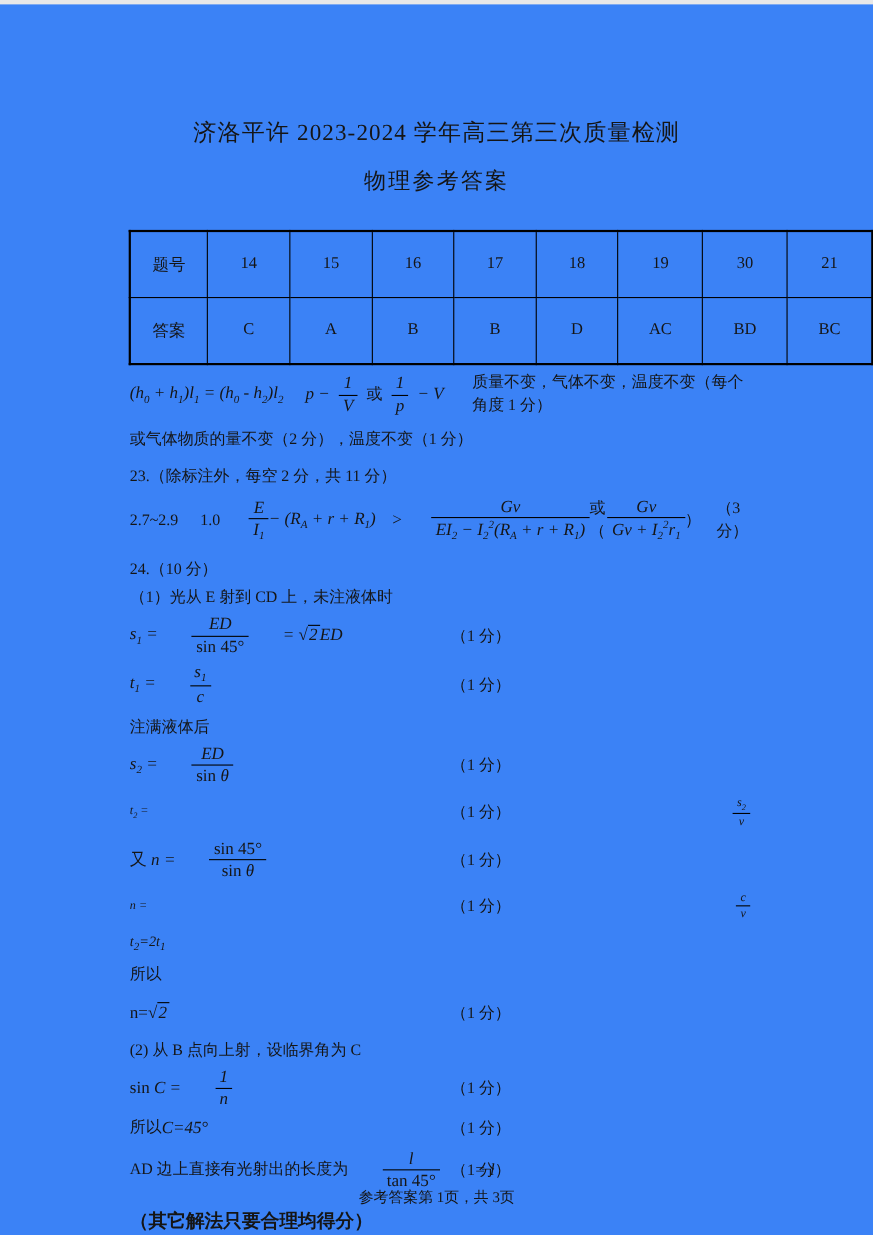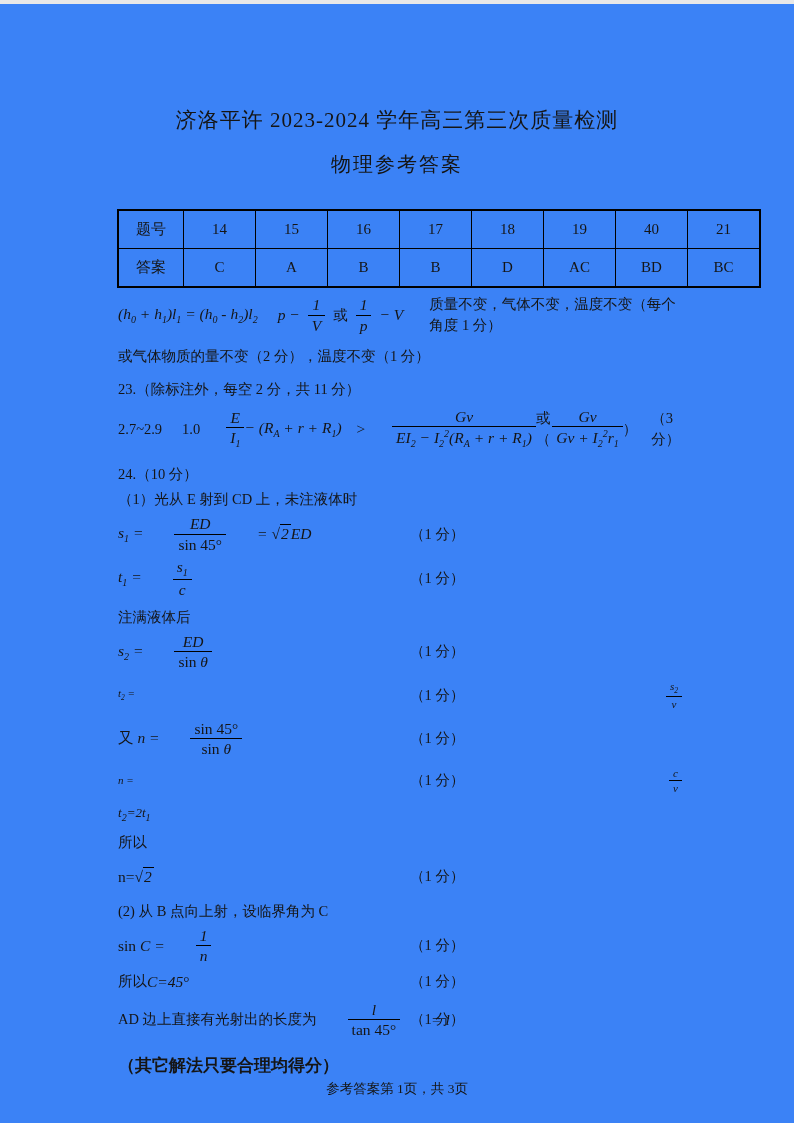--- a/index.html
+++ b/index.html
@@ -2,21 +2,21 @@
 <html><head>
 <meta charset="utf-8">
 <style>
   html,body{margin:0;padding:0;background:#e8e8e8;}
   .page{position:relative;width:794px;height:1123px;background:#3b82f6;margin:4px auto;
         font-family:"Liberation Serif","DejaVu Serif",serif;color:#151515;overflow:hidden;}
   .doc-title{margin:102px 0 0;font-size:21px;font-weight:normal;text-align:center;letter-spacing:1px;}
   .doc-subtitle{margin:17px 0 0;font-size:20px;font-weight:normal;text-align:center;letter-spacing:2px;}
   table.answers{border-collapse:collapse;margin:31px 0 0 117px;table-layout:fixed;}
   table.answers td{border:1.5px solid #000;width:63px;height:29px;text-align:center;
-        font-size:15px;padding:4px;}
+        font-size:15px;padding:15px;}
   table.answers td.lbl{width:56px;}
   table.answers{border:2px solid #000;}
   .content{position:relative;margin-left:118px;width:564px;font-size:14.5px;}
   .text{margin:0;line-height:21px;}
   .mt16{margin-top:16px;} .mt12{margin-top:12px;}
   .mt8{margin-top:8px;} .mt6{margin-top:6px;} .mt4{margin-top:4px;}
   .eqrow{display:flex;align-items:center;position:relative;min-height:24px;}
   .h46{min-height:46px;align-items:center;} .h40{min-height:40px;gap:31px;} .h26{min-height:26px;justify-content:space-between;}
   .math{font-style:italic;font-size:15.5px;white-space:nowrap;}
   .math .rm{font-style:normal;}
@@ -45,21 +45,21 @@
   <table class="answers">
     <tbody>
         <tr>
       <td class="lbl">题号</td>
       <td>14</td>
       <td>15</td>
       <td>16</td>
       <td>17</td>
       <td>18</td>
       <td>19</td>
-      <td>40</td>
+      <td>30</td>
       <td>21</td>
     </tr>
     <tr>
       <td class="lbl">答案</td>
       <td>C</td>
       <td>A</td>
       <td>B</td>
       <td>B</td>
       <td>D</td>
       <td>AC</td>

